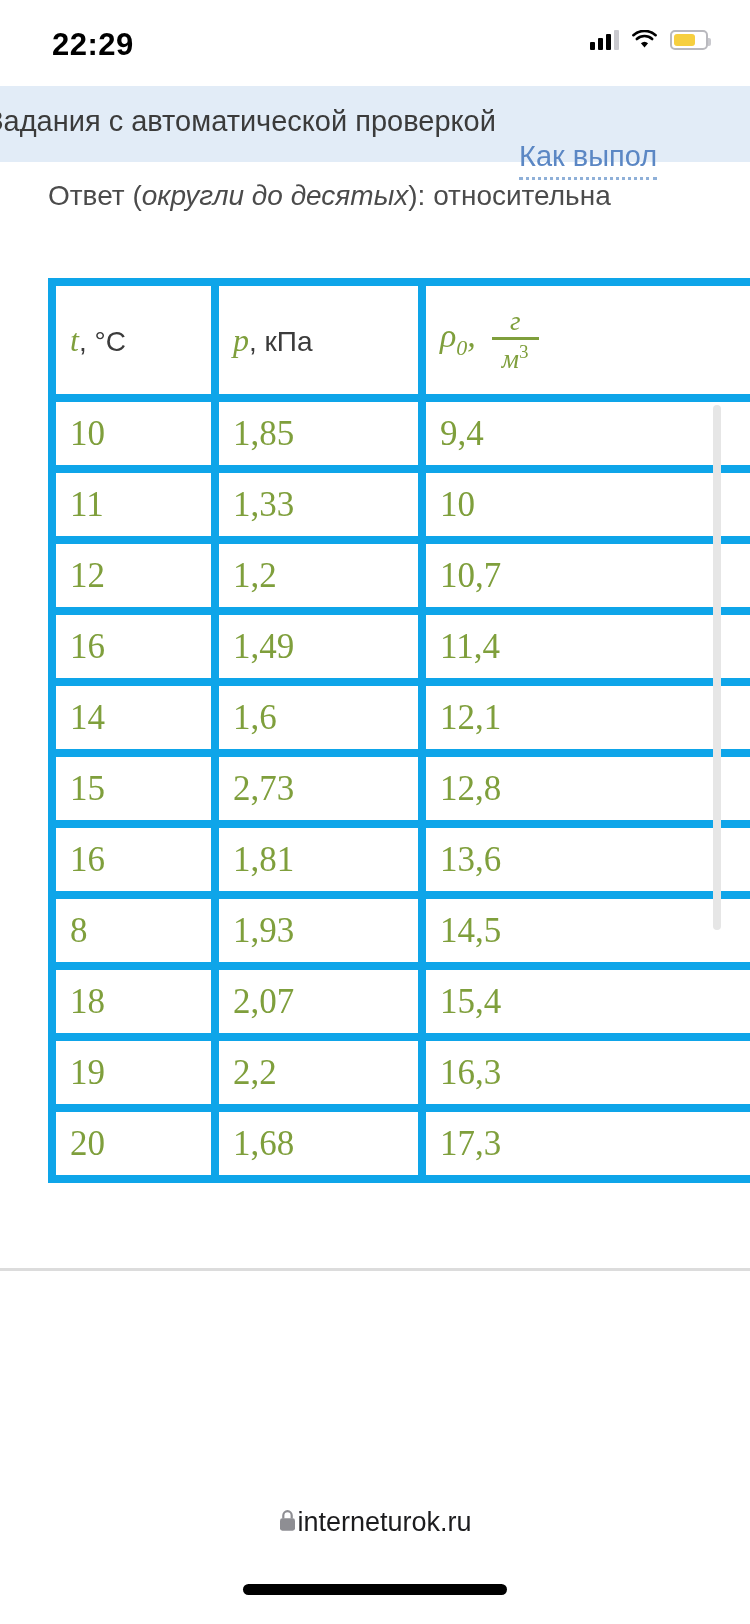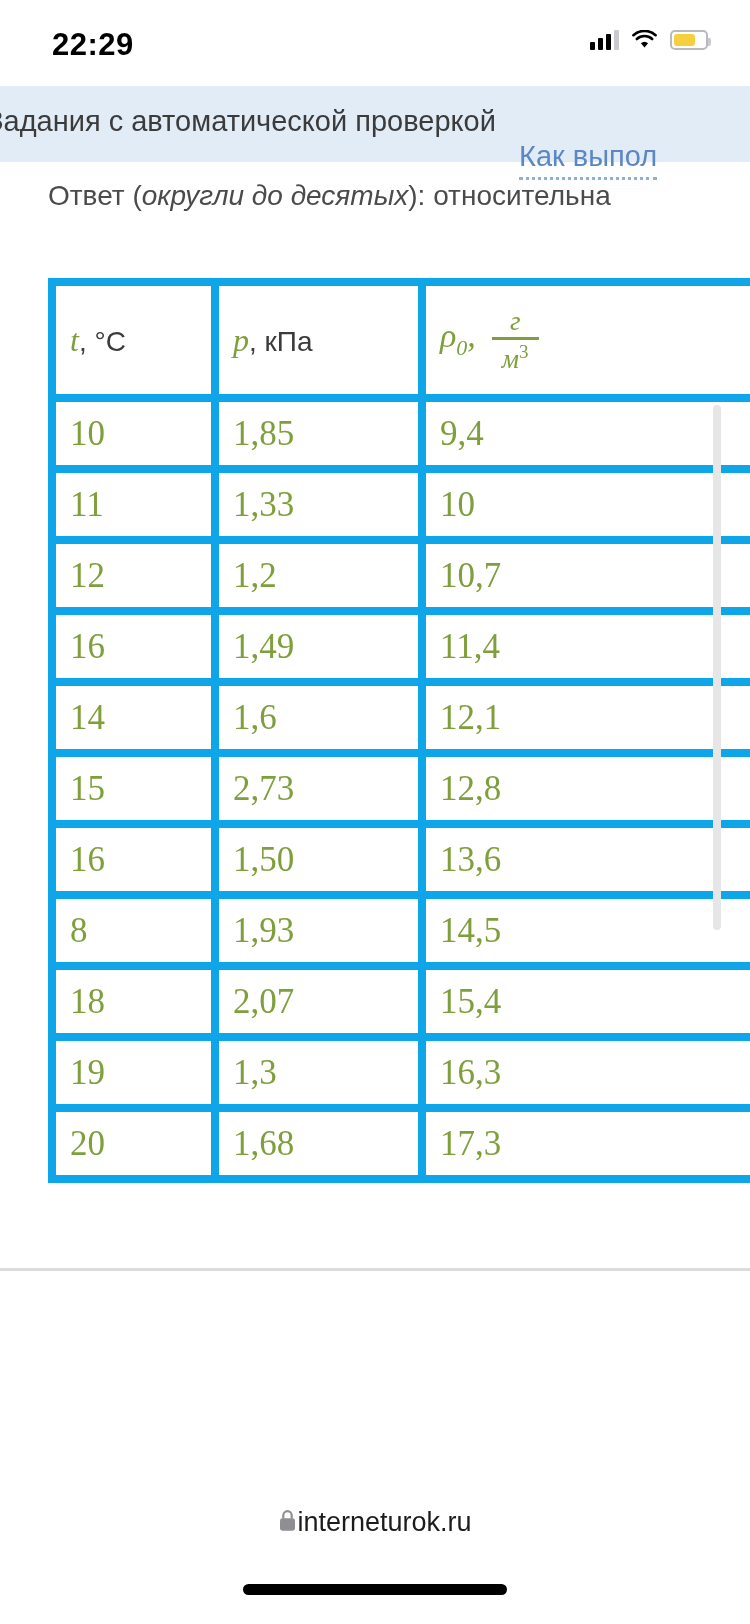--- a/index.html
+++ b/index.html
@@ -231,36 +231,36 @@
             <td>1,6</td>
             <td>12,1</td>
           </tr>
           <tr>
             <td>15</td>
             <td>2,73</td>
             <td>12,8</td>
           </tr>
           <tr>
             <td>16</td>
-            <td>1,50</td>
+            <td>1,81</td>
             <td>13,6</td>
           </tr>
           <tr>
             <td>8</td>
             <td>1,93</td>
             <td>14,5</td>
           </tr>
           <tr>
             <td>18</td>
             <td>2,07</td>
             <td>15,4</td>
           </tr>
           <tr>
             <td>19</td>
-            <td>1,3</td>
+            <td>2,2</td>
             <td>16,3</td>
           </tr>
           <tr>
             <td>20</td>
             <td>1,68</td>
             <td>17,3</td>
           </tr>
         </tbody>
       </table>
     </div>

